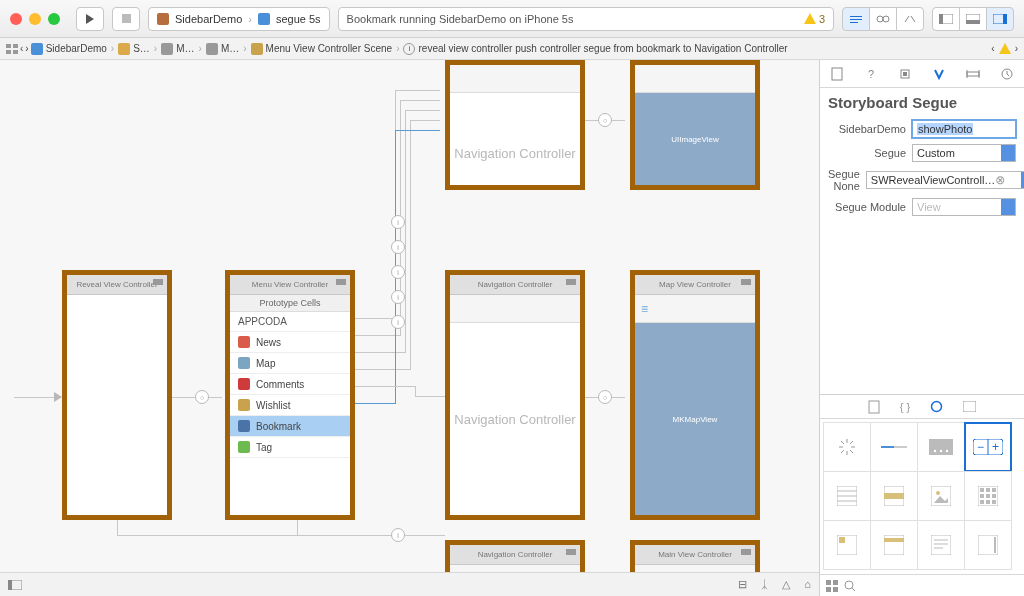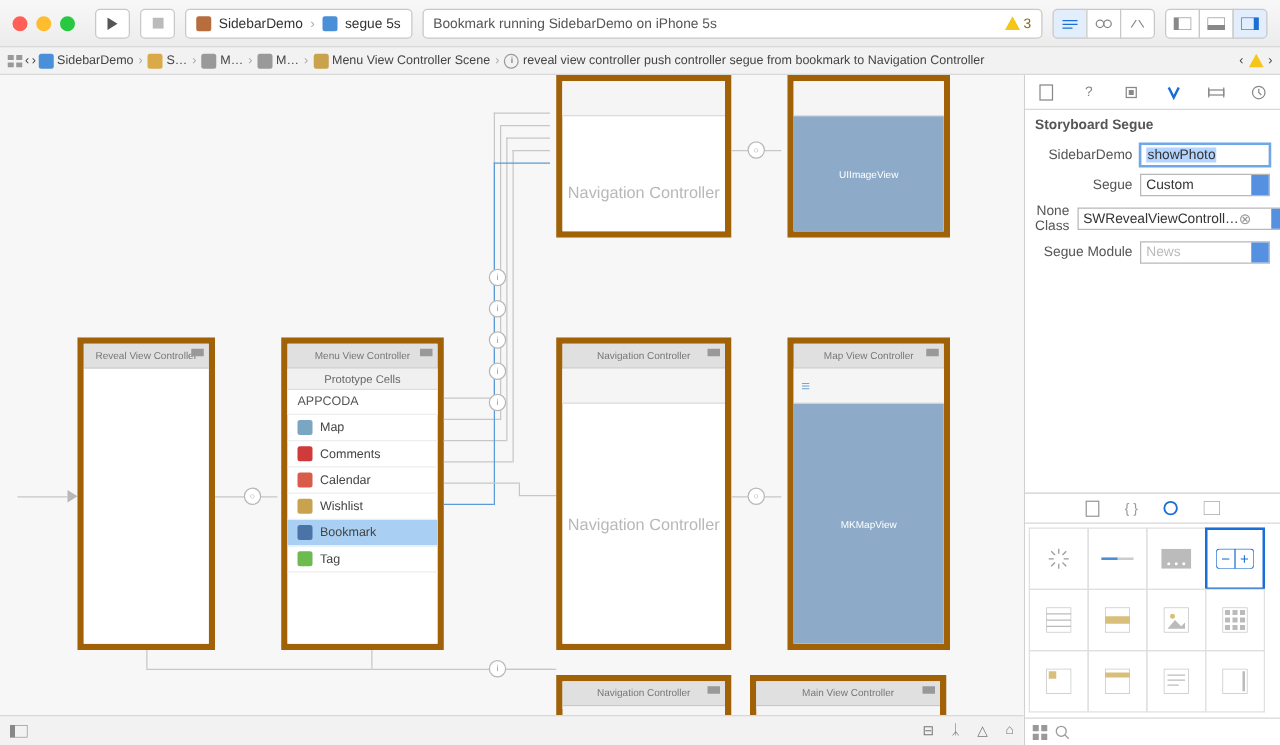--- a/index.html
+++ b/index.html
@@ -52,21 +52,21 @@
 
 .line{position:absolute;background:#c7c7c7;pointer-events:none}
 .line.blue{background:#5b9bd5}
 .circ{position:absolute;width:14px;height:14px;border:1px solid #b8b8b8;border-radius:50%;background:#fff;font-size:7px;color:#999;display:flex;align-items:center;justify-content:center}
 .arrow{position:absolute;width:0;height:0;border-top:5px solid transparent;border-bottom:5px solid transparent;border-left:8px solid #b8b8b8}
 
 
 .insp-tabs{height:28px;border-bottom:1px solid #d8d8d8;display:flex;align-items:center;justify-content:space-around;color:#888}
 .insp-tabs .it{width:18px;height:18px;display:flex;align-items:center;justify-content:center}
 .insp-tabs .it.active{color:#1a6fd6}
-.insp-head{font-size:11px;font-weight:600;color:#555;padding:6px 8px}
+.insp-head{font-size:15px;font-weight:600;color:#555;padding:6px 8px}
 .form-row{display:flex;align-items:center;padding:3px 8px;gap:6px;font-size:11px}
 .form-row label{width:78px;text-align:right;color:#555}
 .form-row .fld{flex:1;height:18px;border:1px solid #b8b8b8;background:#fff;padding:0 4px;display:flex;align-items:center;font-size:11px}
 .form-row .fld.focus{outline:2px solid #6fa8e8;outline-offset:-1px}
 .form-row .fld.drop{position:relative;padding-right:16px}
 .form-row .fld.drop::after{content:"";position:absolute;right:0;top:0;bottom:0;width:14px;background:#5690e0}
 .form-row .fld .clr{margin-left:auto;color:#999;font-size:12px;margin-right:14px}
 .form-row .fld.placeholder{color:#bbb}
 
 
@@ -227,30 +227,30 @@
     <div class="circ" style="left:195px;top:330px">○</div>
 
     <div class="vc" style="left:225px;top:210px;width:130px;height:250px">
       <div class="hdr"><span>Menu View Controller</span><span class="menu"></span></div>
       <div class="body">
         <div class="proto">Prototype Cells</div>
         <div class="cell head">
             <span>APPCODA</span>
           </div>
         <div class="cell">
+            <span class="ci c-news"></span>
+            <span>News</span>
+          </div>
+        <div class="cell">
             <span class="ci c-map"></span>
             <span>Map</span>
           </div>
         <div class="cell">
             <span class="ci c-com"></span>
             <span>Comments</span>
-          </div>
-        <div class="cell">
-            <span class="ci c-cal"></span>
-            <span>Calendar</span>
           </div>
         <div class="cell">
             <span class="ci c-wish"></span>
             <span>Wishlist</span>
           </div>
         <div class="cell selected">
             <span class="ci c-book"></span>
             <span>Bookmark</span>
           </div>
         <div class="cell">
@@ -330,21 +330,21 @@
     <div class="circ" style="left:391px;top:468px">i</div>
     <div class="line" style="left:405px;top:475px;width:40px;height:1px"></div>
 
     <div class="vc" style="left:445px;top:480px;width:140px;height:32px">
       <div class="hdr"><span>Navigation Controller</span><span class="menu"></span></div>
       <div class="body">
           <div class="substub" style="height:12px"></div>
         </div>
     </div>
 
-    <div class="vc" style="left:600px;top:480px;width:157px;height:32px">
+    <div class="vc" style="left:630px;top:480px;width:130px;height:32px">
       <div class="hdr"><span>Main View Controller</span><span class="menu"></span></div>
       <div class="body">
           <div class="substub" style="height:12px"></div>
         </div>
     </div>
 
     <div class="canvas-bottom">
       <span>
           <svg width="14" height="10">
             <rect x="0" y="0" width="14" height="10" fill="none" stroke="#888"></rect>
@@ -400,30 +400,30 @@
           <span style="background:#b4d5ff;padding:0 1px">showPhoto</span>
         </div>
     </div>
     <div class="form-row">
       <label>Segue</label>
       <div class="fld drop">
           <span>Custom</span>
         </div>
     </div>
     <div class="form-row">
-      <label>None Class</label>
+      <label>Segue None</label>
       <div class="fld drop">
           <span>SWRevealViewControll…</span>
           <span class="clr">⊗</span>
         </div>
     </div>
     <div class="form-row">
       <label>Segue Module</label>
       <div class="fld drop placeholder">
-          <span>News</span>
+          <span>View</span>
         </div>
     </div>
 
     <div style="flex:1"></div>
 
     <div class="library">
       <div class="lib-tabs">
         <span class="lt">
             <svg width="12" height="14">
               <rect x="1" y="1" width="10" height="12" fill="none" stroke="currentColor"></rect>

